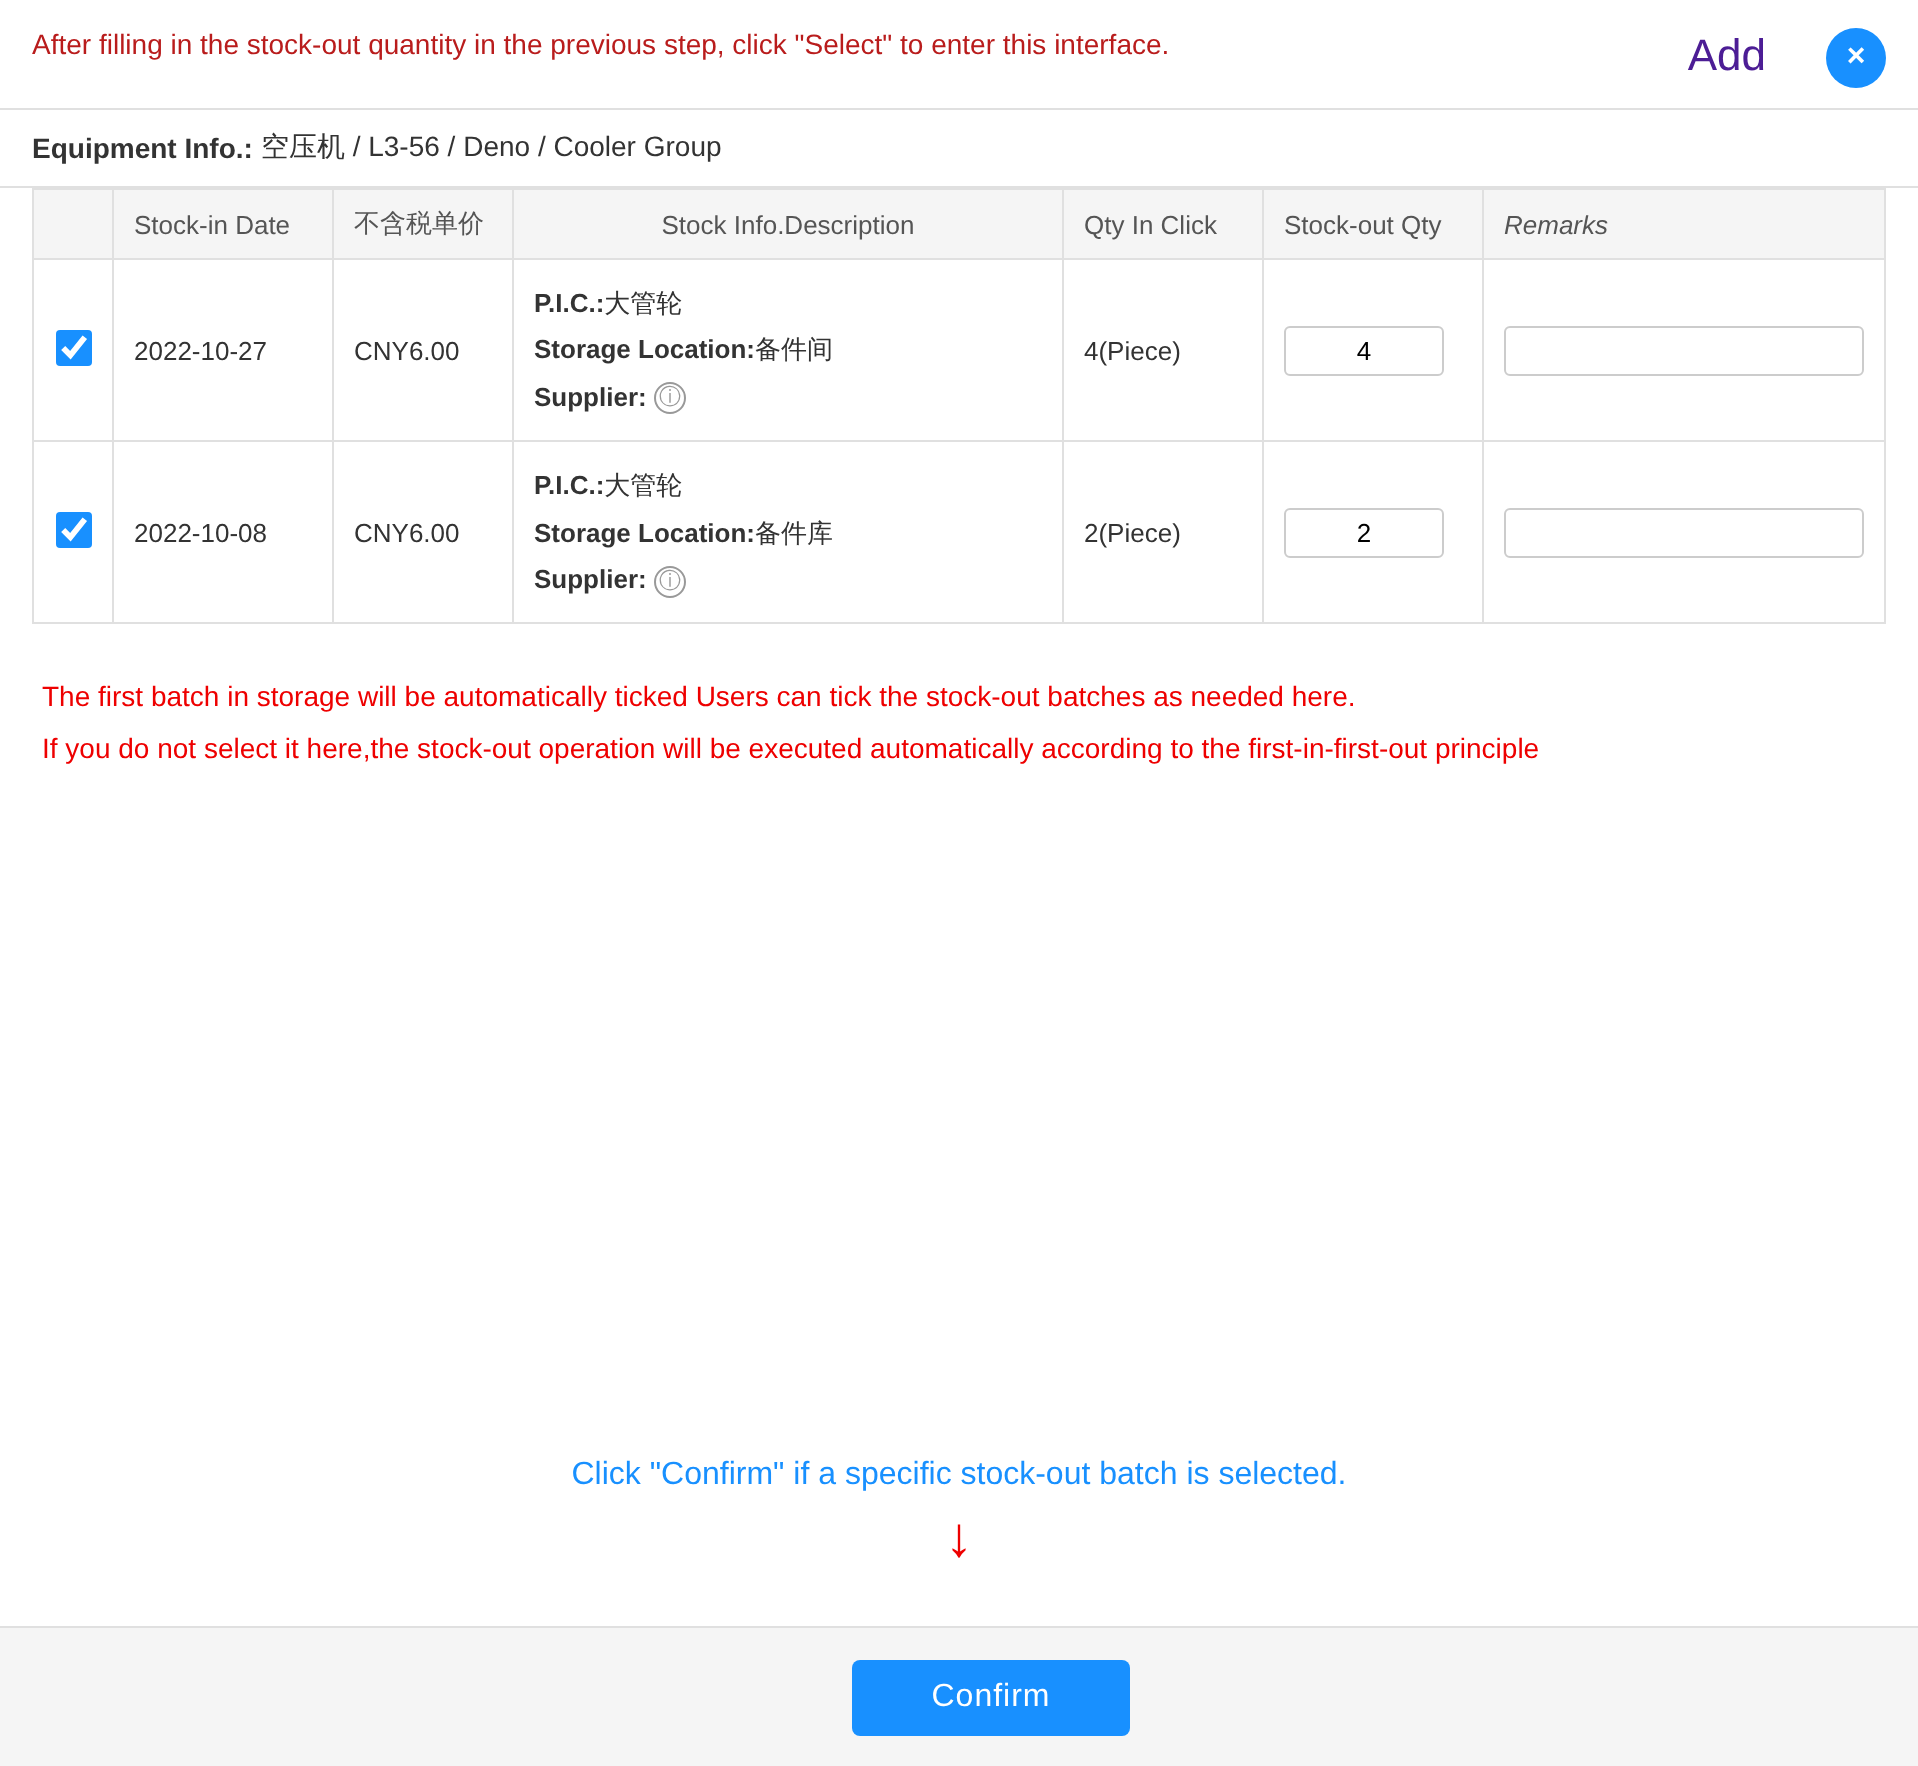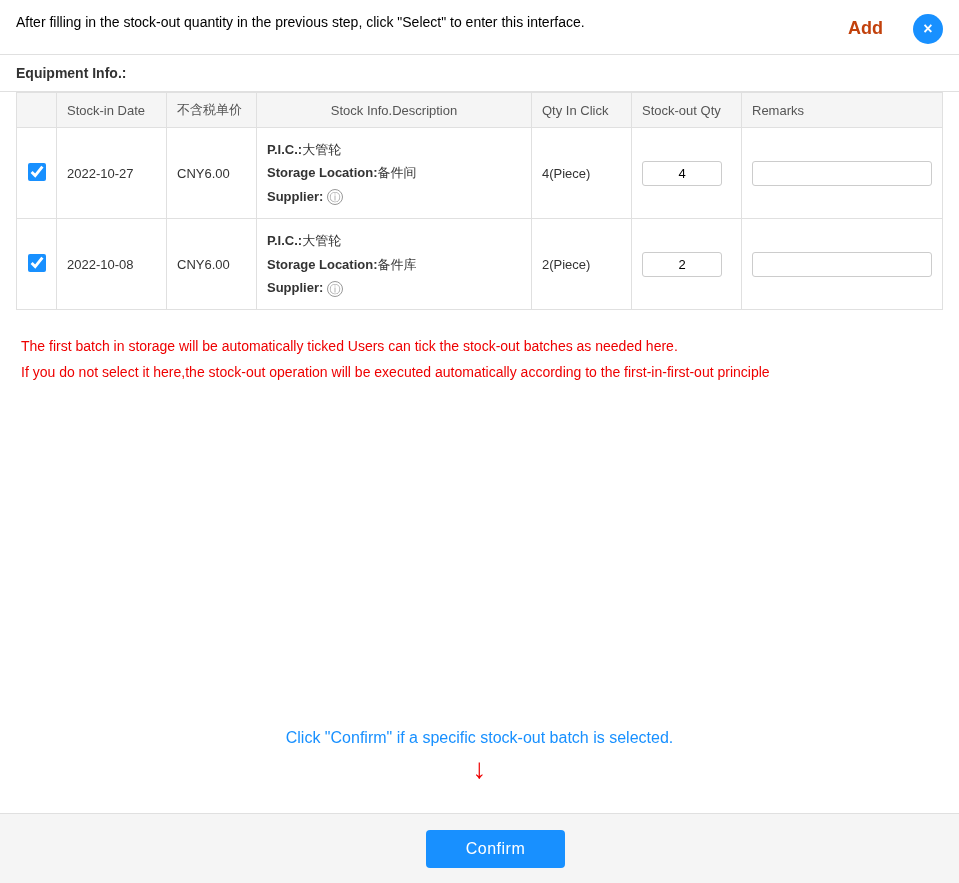--- a/index.html
+++ b/index.html
@@ -17,29 +17,29 @@
     
     .header {
       display: flex;
       align-items: flex-start;
       justify-content: space-between;
       padding: 12px 16px 10px 16px;
       border-bottom: 1px solid #e0e0e0;
       background: #fff;
     }
     .header-instruction {
-      color: #000000;
+      color: #b91c1c;
       font-size: 14px;
       line-height: 1.5;
       flex: 1;
     }
     .header-title {
-      color: #c2410c;
-      font-size: 18px;
-      font-weight: bold;
+      color: #4c1d95;
+      font-size: 22px;
+      font-weight: normal;
       margin-left: 10px;
       margin-right: 30px;
       align-self: center;
     }
     .close-btn {
       width: 30px;
       height: 30px;
       background: #1890ff;
       border-radius: 50%;
       display: flex;
@@ -211,37 +211,38 @@
       cursor: pointer;
       letter-spacing: 0.5px;
     }
 
     .col-no { width: 40px; }
     .col-date { width: 110px; }
     .col-price { width: 90px; }
     .col-info { width: auto; text-align: center; }
     .col-qty-stock { width: 100px; }
     .col-stockout { width: 110px; }
-    .col-remarks { width: 190px; }
+    .col-remarks { width: 190px; font-style: italic; }
   </style>
 </head>
 <body>
 
 <div class="header">
   <span class="header-instruction">After filling in the stock-out quantity in the previous step, click "Select" to enter this interface.</span>
   <span class="header-title">Add</span>
   <div class="close-btn">
     <span>×</span>
   </div>
 </div>
 
 <div class="info-section">
   <div class="info-row">
     <div class="info-item">
       <span class="info-label">Equipment Info.:</span>
+      <span class="info-value">空压机 / L3-56 / Deno / Cooler Group</span>
     </div>
   </div>
 </div>
 
 <div class="table-section">
   <table>
     <thead>
       <tr>
         <th class="col-no"></th>
         <th class="col-date">Stock-in Date</th>

